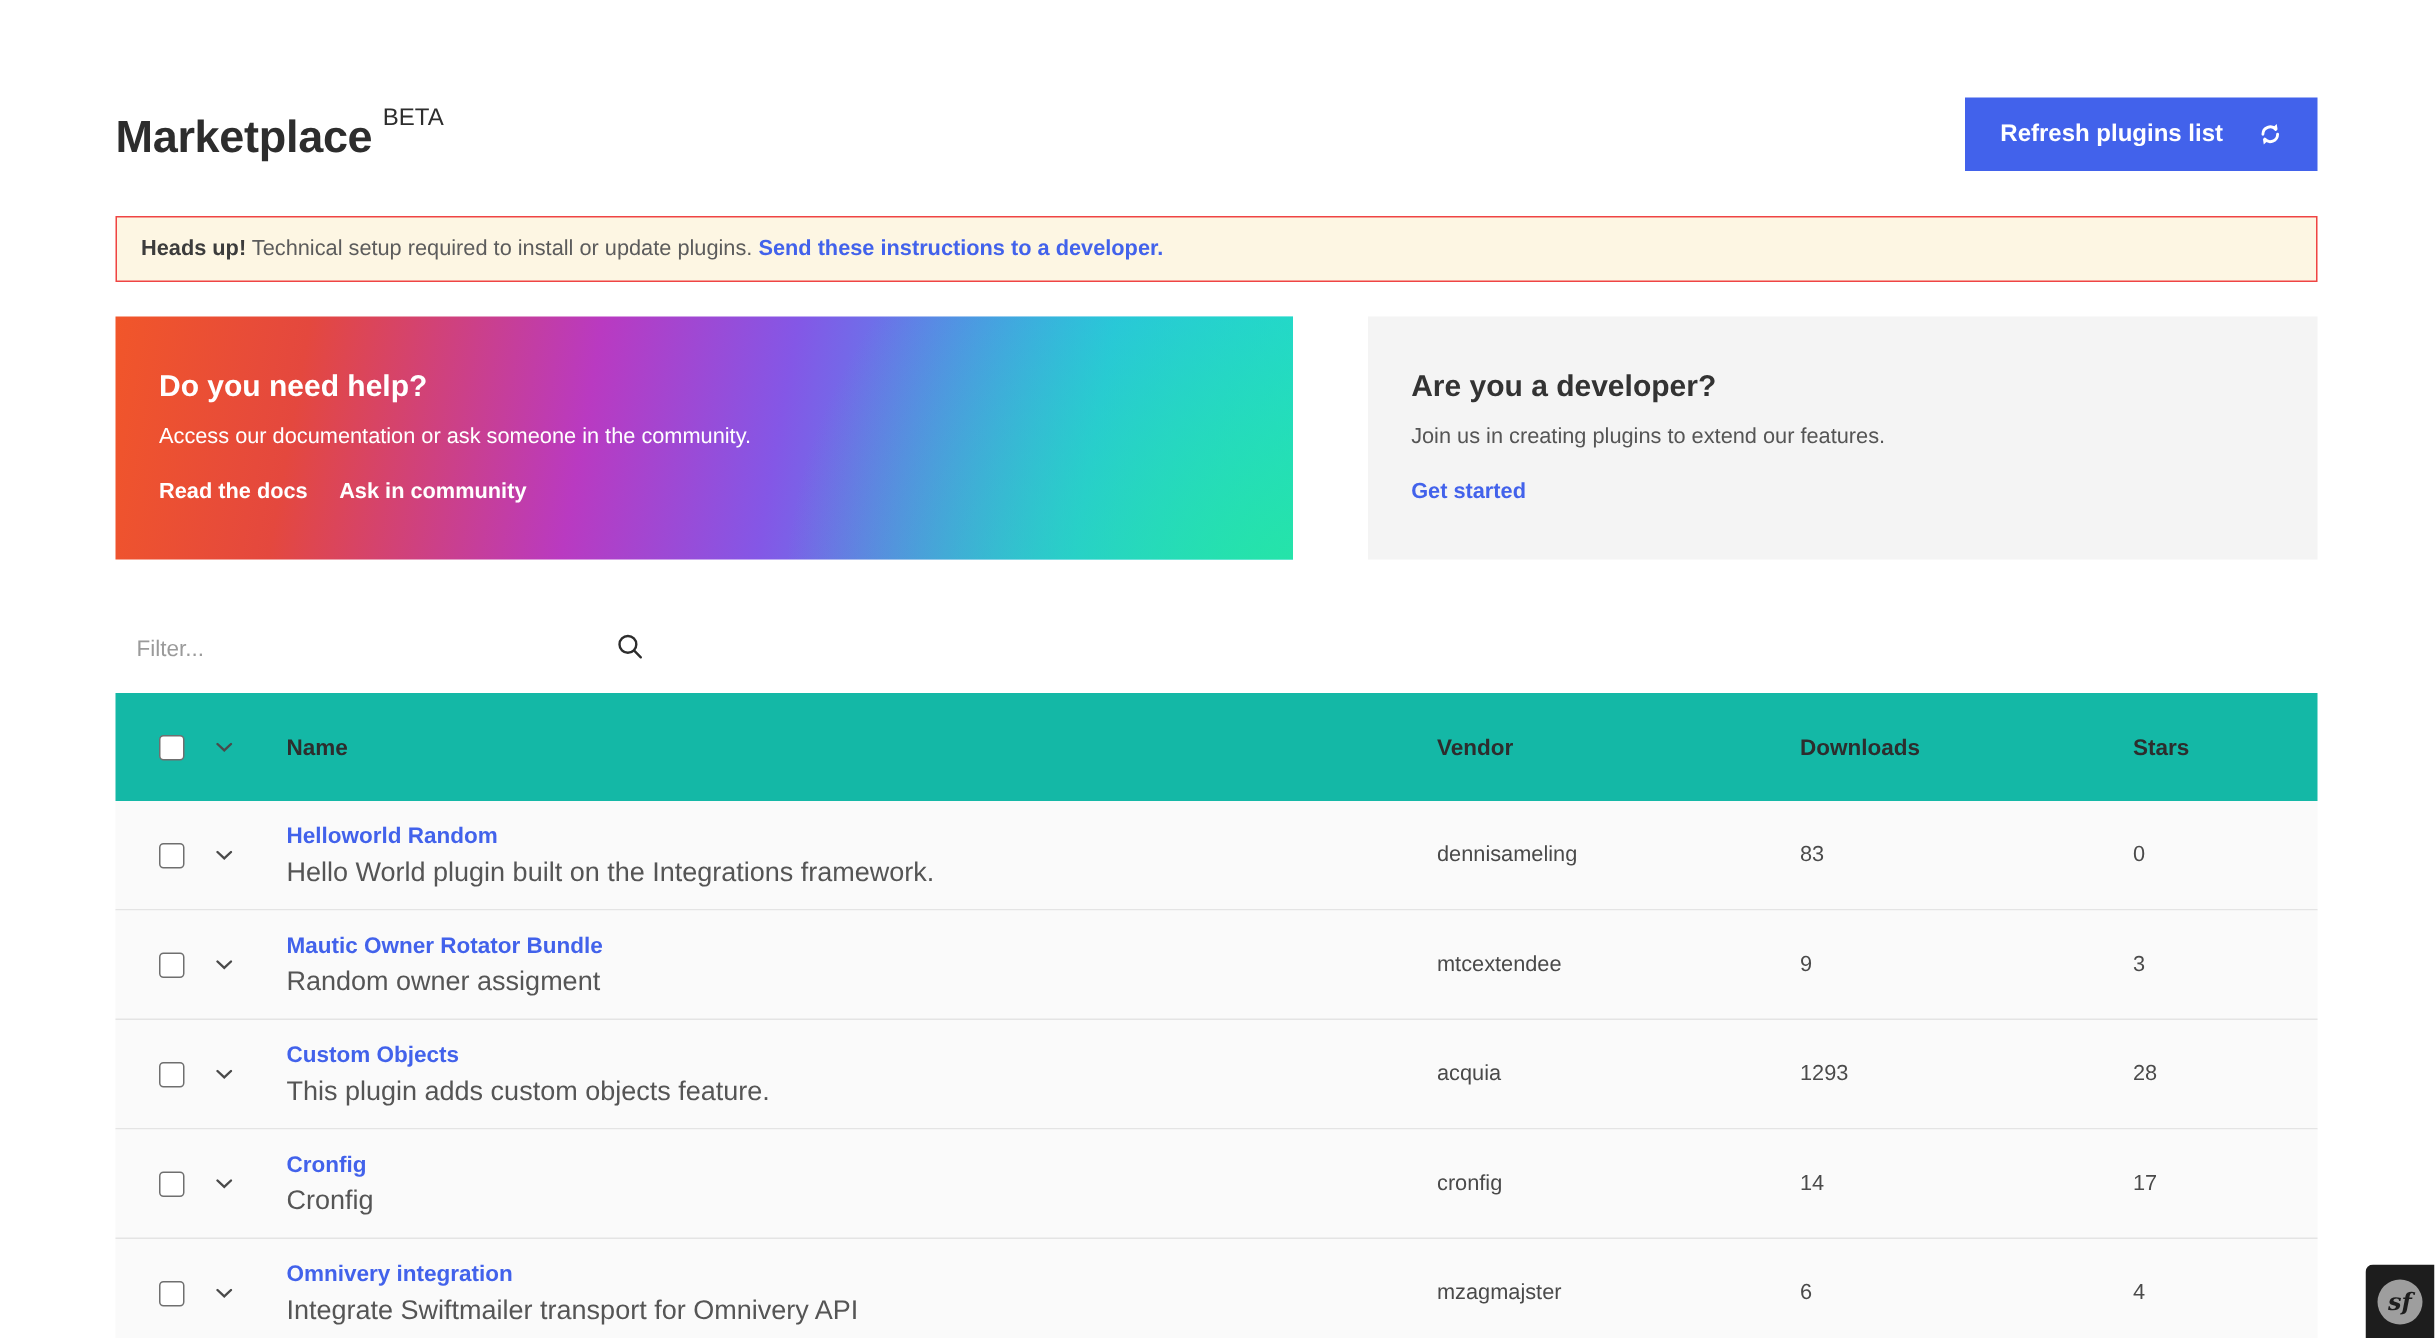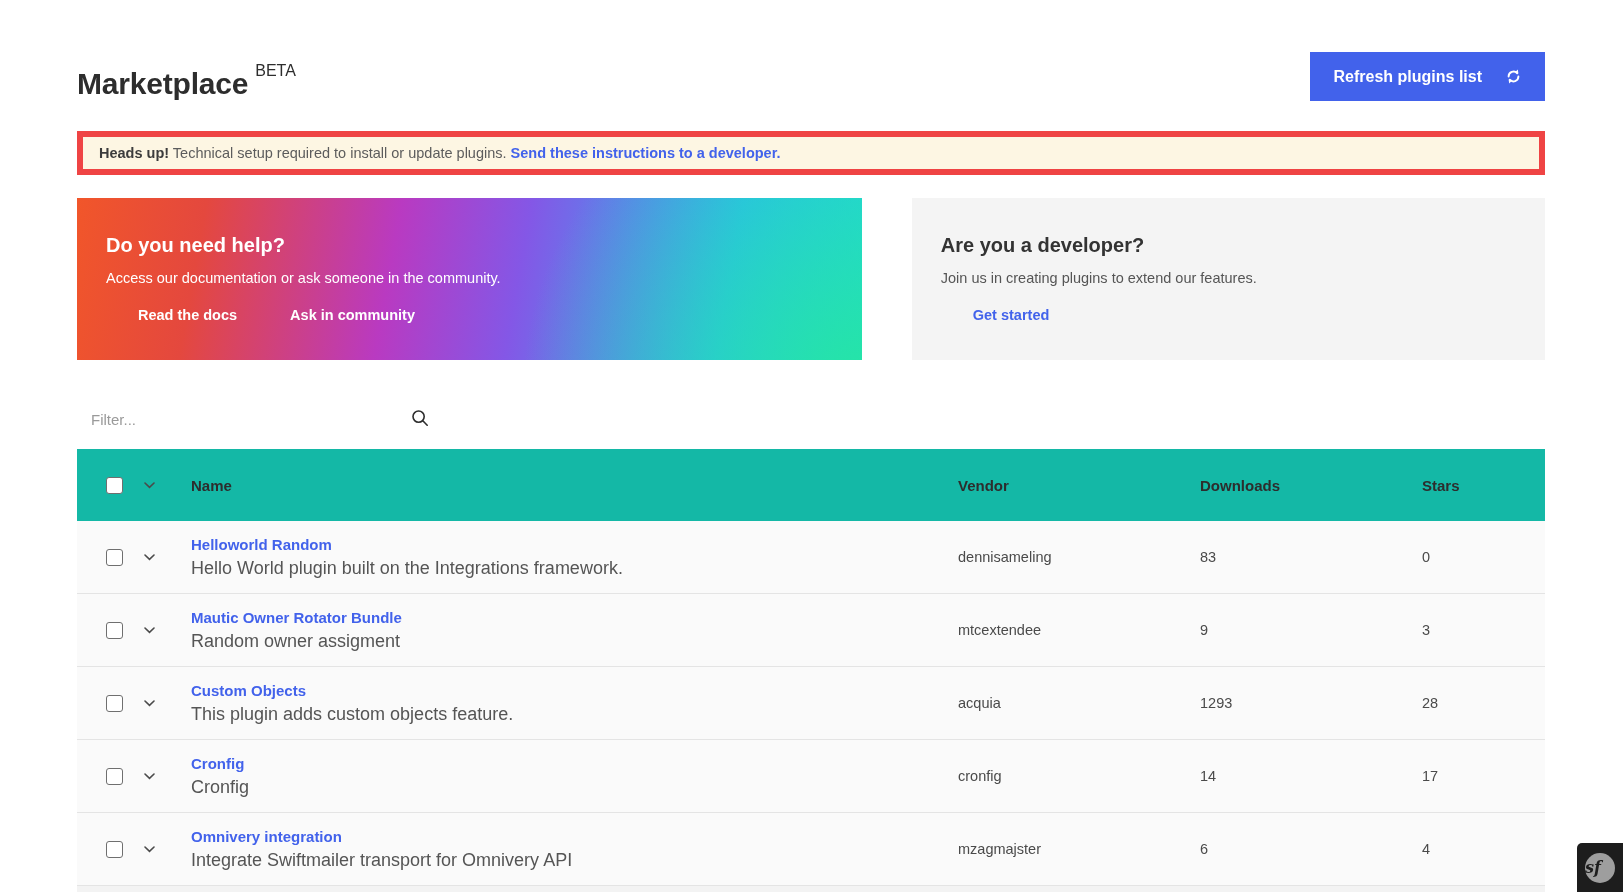--- a/index.html
+++ b/index.html
@@ -1,48 +1,48 @@
 <!DOCTYPE html>
 <html><head>
 <meta charset="utf-8">
 <style>
   * { margin:0; padding:0; box-sizing:border-box; }
   html,body { width:1623px; height:892px; background:#ffffff; overflow:hidden;
     font-family:"Liberation Sans","DejaVu Sans",sans-serif; }
   .container { width:1468px; margin:0 78px 0 77px; }
 
   
-  .page-header { display:flex; justify-content:space-between; align-items:flex-end; padding-top:52px; }
+  .page-header { display:flex; justify-content:space-between; align-items:center; padding-top:65px; }
   h1 { font-size:30px; font-weight:600; color:#2d2d2d; letter-spacing:-0.2px; }
   h1 sup { font-size:16px; font-weight:400; color:#2d2d2d; vertical-align:18px; margin-left:7px; letter-spacing:0; }
   .refresh-btn { display:flex; align-items:center; gap:22px; background:#4262eb; color:#fff;
     border:none; font-family:inherit; font-size:16px; font-weight:600; padding:15px 22px 15px 24px;
     cursor:pointer; }
   .refresh-btn svg { display:block; }
 
   
-  .alert { margin-top:30px; background:#fdf6e3; border:6px solid #ef4444; height:44px;
+  .alert { margin-top:30px; background:#fdf6e3; border:1px solid #ef4444; height:44px;
     display:flex; align-items:center; padding:0 16px; font-size:14.5px; color:#5c5c5c; white-space:pre; }
   .alert strong { color:#3c3c3c; font-weight:700; }
   .alert a { color:#4262eb; font-weight:700; text-decoration:none; cursor:pointer; }
 
   
   .cards { display:flex; margin-top:23px; gap:50px; }
   .card { height:162px; padding:36px 30px 0 29px; }
   .card-help { width:835px;
     background:
       radial-gradient(circle at 100% 120%, rgba(38,230,160,0.95) 0%, rgba(38,230,160,0) 42%),
       linear-gradient(100deg,#f1562a 0%,#e4483e 16%,#b93ac1 40%,#8457e6 56%,#2ab9f2 82%,#1fd4e0 100%);
     color:#fff; }
   .card-dev { width:673px; background:#f4f4f4; color:#333; }
   .card h2 { font-size:20px; font-weight:600; margin-bottom:13px; }
   .card p { font-size:14.5px; margin-bottom:21px; }
   .card-dev p { color:#555; }
   .card-links { display:flex; gap:21px; }
-  .card a { font-size:14.5px; font-weight:700; text-decoration:none; cursor:pointer;margin-left:32px; }
+  .card a { font-size:14.5px; font-weight:700; text-decoration:none; cursor:pointer; }
   .card-help a { color:#fff; }
   .card-dev a { color:#4262eb; }
 
   
   .filter-row { margin:40px 0 11px 0; display:flex; align-items:center; height:38px; }
   .filter-input { border:none; outline:none; background:transparent; font-family:inherit;
     font-size:15px; color:#c2410c; width:240px; padding-left:14px; }
   .filter-input::placeholder { color:#9a9a9a; }
   .search-btn { background:none; border:none; cursor:pointer; padding:4px; margin-left:90px; display:flex; }
 
@@ -60,21 +60,21 @@
   .cell-text { font-size:14.5px; color:#4a4a4a; }
   .plugin-link { font-size:15px; font-weight:700; color:#4262eb; text-decoration:none; cursor:pointer; width:fit-content; }
   .plugin-desc { font-size:18px; color:#555; }
   input[type="checkbox"] { appearance:none; -webkit-appearance:none; width:17px; height:17px;
     border:1.6px solid #6f6f6f; border-radius:3px; background:#fff; cursor:pointer; }
 
   
   .sf-toolbar { position:fixed; right:0; bottom:0; width:46px; height:49px; background:#1d1d1d;
     border-top-left-radius:5px; display:flex; align-items:center; justify-content:center; cursor:pointer; }
   .sf-circle { width:30px; height:30px; border-radius:50%; background:#9e9e9e;
-    display:flex; align-items:center; }
+    display:flex; align-items:center; justify-content:center; }
   .sf-circle span { font-family:"DejaVu Serif",serif; font-style:italic; font-weight:700;
     font-size:16px; color:#1d1d1d; }
 </style>
 </head>
 <body>
 
 <div class="container">
 
   <div class="page-header">
     <h1><span>Marketplace</span><sup>BETA</sup></h1>

